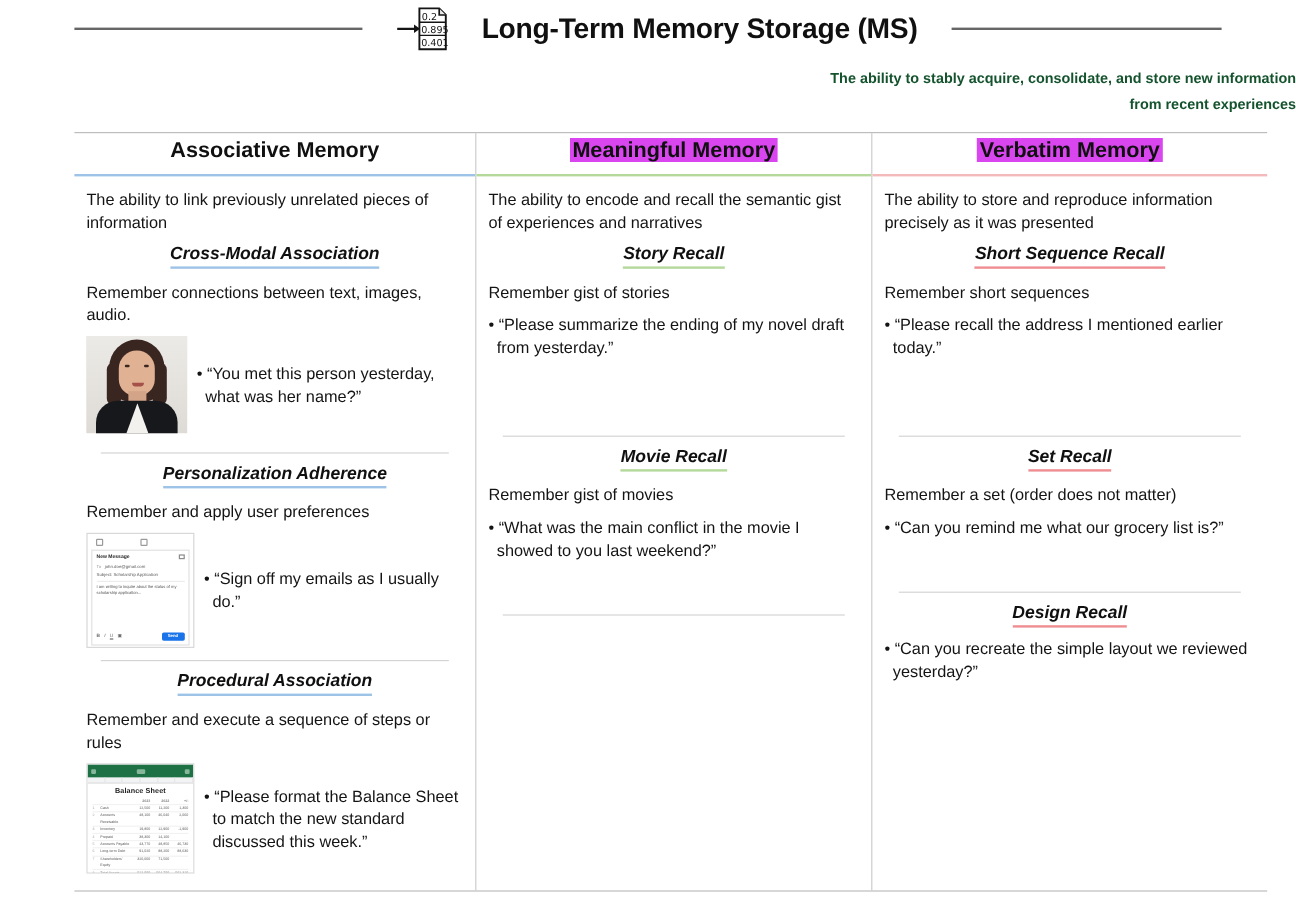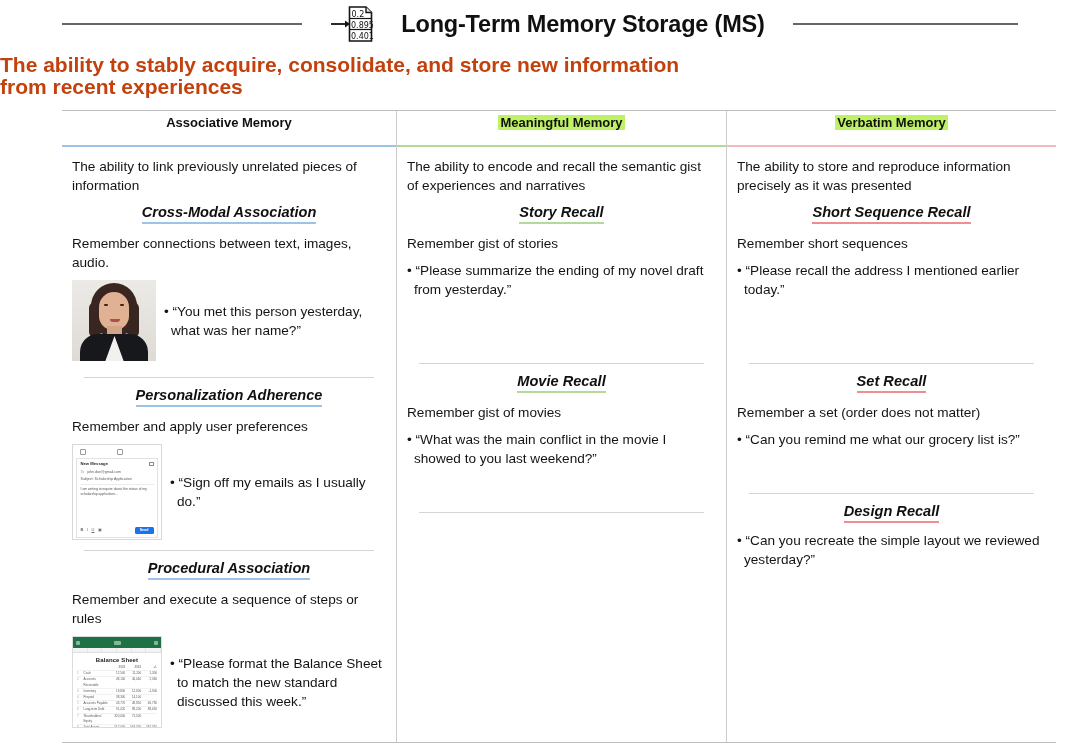--- a/index.html
+++ b/index.html
@@ -54,25 +54,25 @@
     letter-spacing: -0.2px;
     white-space: nowrap;
     color: #101010;
   }
 
   
   .subtitle {
     position: absolute;
     left: 0; top: 54px;
     width: 1080px;
-    text-align: left;
-    font-size: 21px;
+    text-align: right;
+    font-size: 12px;
     font-weight: bold;
     line-height: 22px;
-    color: #c2410c;
+    color: #14532d;
   }
 
   
   .hdr-rule-top {
     position: absolute;
     left: 62px; top: 110px;
     width: 994px; height: 1px;
     background: #bdbdbd;
   }
   .bottom-rule {
@@ -94,31 +94,31 @@
     flex: 0 0 auto;
     padding: 0;
     height: 100%;
   }
   .col-1 { width: 334px; }
   .col-2 { width: 330px; border-left: 1px solid #cccccc; }
   .col-3 { width: 330px; border-left: 1px solid #cccccc; }
 
   .col-head {
     text-align: center;
-    font-size: 13px;
+    font-size: 18px;
     font-weight: bold;
     padding-top: 4px;
     height: 34px;
     color: #101010;
   }
   .col-head .hl {
     padding: 0 2px;
   }
   .col-head.hi .hl {
-    background: #bef264;
+    background: #d946ef;
   }
   .col-underline {
     height: 2px;
     width: 100%;
   }
 
   .col-body {
     padding: 0 10px;
   }
 

